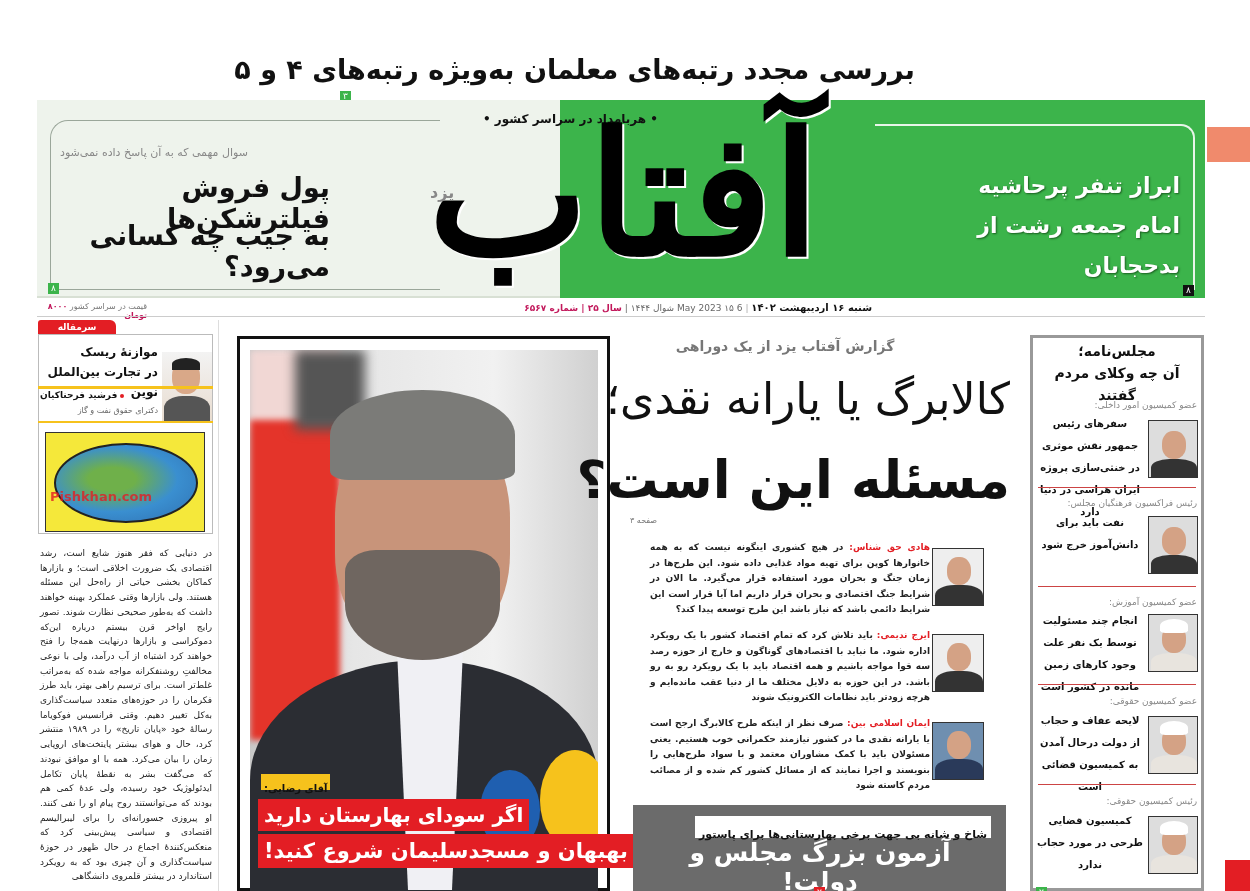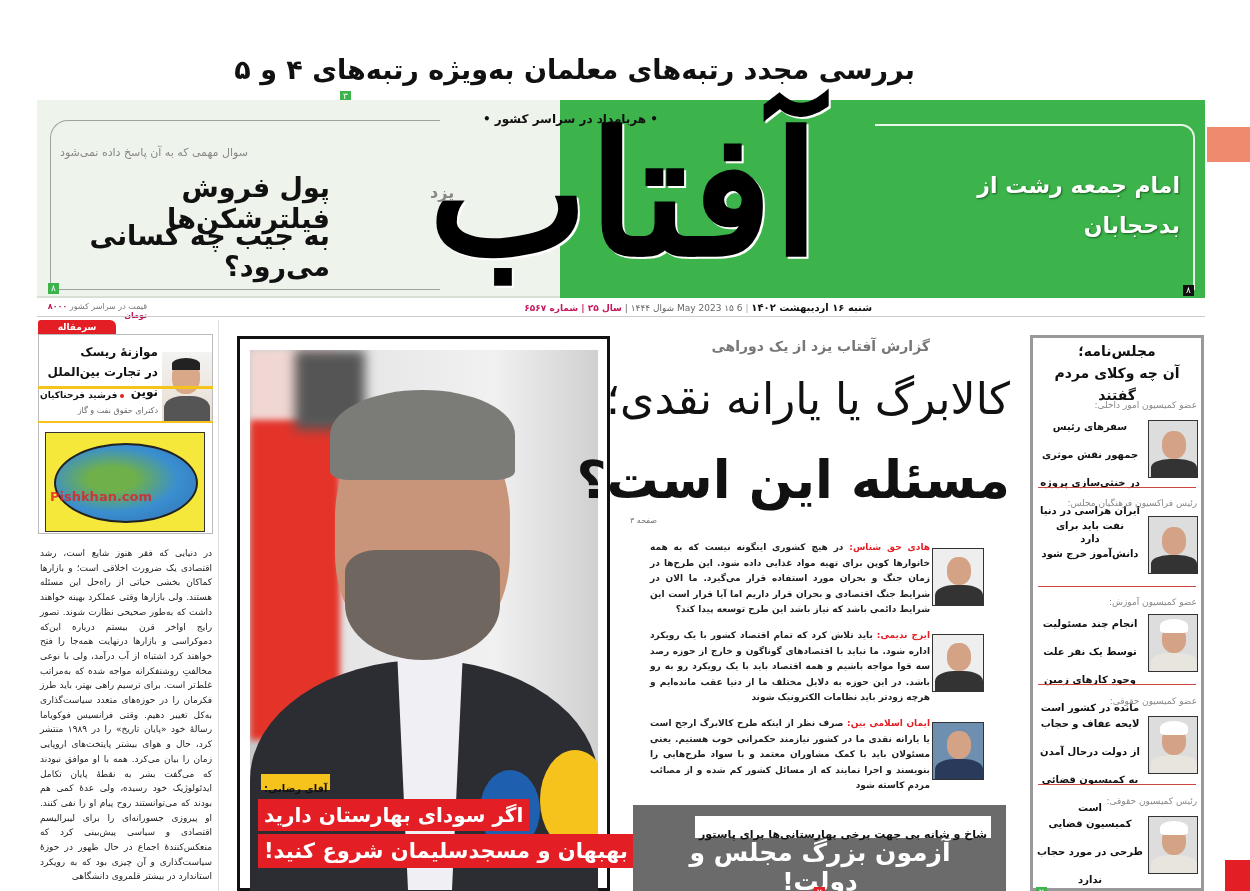--- a/index.html
+++ b/index.html
@@ -56,37 +56,37 @@
 .shirt{position:absolute;left:125px;top:300px;width:110px;height:240px;background:#f0f0f4;clip-path:polygon(20% 0,80% 0,70% 100%,30% 100%)}
 .head{position:absolute;left:85px;top:60px;width:175px;height:240px;background:#c8947a;border-radius:45% 45% 40% 40%}
 .hair2{position:absolute;left:80px;top:40px;width:185px;height:90px;background:#7b7b78;border-radius:50% 50% 10% 10%}
 .beard{position:absolute;left:95px;top:200px;width:155px;height:110px;background:#6f6660;border-radius:20% 20% 50% 50%}
 .mic1{position:absolute;left:230px;top:420px;width:60px;height:80px;background:#1f5fb0;border-radius:50%}
 .mic2{position:absolute;left:290px;top:400px;width:70px;height:100px;background:#f6c21c;border-radius:50%}
 .photo-label{left:261px;top:774px;height:14px;padding:8px 3px;background:#f6c21c;font-size:10px;font-weight:bold;direction:rtl;line-height:14px}
 .photo-h1{left:258px;top:799px;height:32px;background:#e31e24;color:#fff;font-size:20px;font-weight:bold;padding:0 6px;line-height:32px;direction:rtl;white-space:nowrap}
 .photo-h2{left:258px;top:834px;height:34px;background:#e31e24;color:#fff;font-size:21px;font-weight:bold;padding:0 6px;line-height:34px;direction:rtl;white-space:nowrap}
 
-.rep-sub{left:640px;top:338px;width:290px;font-size:14px;font-weight:bold;color:#777;direction:rtl;text-align:right}
+.rep-sub{left:640px;top:338px;width:290px;font-size:14px;font-weight:bold;color:#777;direction:rtl;text-align:center}
 .rep-h1{left:625px;top:366px;width:385px;font-size:44px;font-weight:normal;direction:rtl;text-align:right;line-height:66px;white-space:nowrap}
 .rep-h2{left:625px;top:440px;width:385px;font-size:52px;font-weight:bold;direction:rtl;text-align:right;line-height:80px;white-space:nowrap}
 .rep-page{left:630px;top:516px;font-size:8px;color:#777;direction:rtl}
 .quote{position:absolute;left:650px;width:280px;font-size:9px;line-height:15.5px;direction:rtl;text-align:justify;font-weight:bold;color:#222}
 .quote .name{color:#e31e24}
 .qphoto{position:absolute;width:52px;height:58px;border:1px solid #333;background:#eee;overflow:hidden}
 .qphoto .f{position:absolute;left:14px;top:8px;width:24px;height:28px;background:#d4a285;border-radius:45%}
 .qphoto .s{position:absolute;left:2px;top:36px;width:48px;height:26px;background:#333;border-radius:40% 40% 0 0}
 .grey-box{left:633px;top:805px;width:373px;height:86px;background:#6b6b6b}
 .grey-kick{left:695px;top:816px;height:16px;background:#fff;font-size:11px;font-weight:bold;padding:11px 4px;line-height:16px;direction:rtl;white-space:nowrap}
 .grey-h{left:660px;top:838px;width:320px;font-size:25px;font-weight:bold;color:#fff;direction:rtl;text-align:center}
 
 .rc-box{left:1030px;top:335px;width:174px;height:556px;border:3px solid #999;background:#fff}
 .rc-title{left:1035px;top:340px;width:164px;font-size:14px;font-weight:bold;direction:rtl;text-align:center;line-height:22px}
 .rc-role{position:absolute;left:1035px;width:162px;font-size:9px;color:#888;direction:rtl;text-align:right}
-.rc-text{position:absolute;left:1035px;width:110px;font-size:10px;font-weight:bold;direction:rtl;text-align:center;line-height:28px}
+.rc-text{position:absolute;left:1035px;width:110px;font-size:10px;font-weight:bold;direction:rtl;text-align:center;line-height:22px}
 .rc-photo{position:absolute;left:1148px;width:50px;height:58px;border:1px solid #333;background:#ddd;overflow:hidden}
 .rc-photo .f{position:absolute;left:13px;top:10px;width:24px;height:28px;background:#d4a285;border-radius:45%}
 .rc-photo .s{position:absolute;left:2px;top:38px;width:46px;height:22px;background:#333;border-radius:40% 40% 0 0}
 .rc-photo.cleric .s{background:#e8e4de}
 .rc-photo.cleric .t{position:absolute;left:11px;top:4px;width:28px;height:14px;background:#fff;border-radius:50% 50% 20% 20%}
 .rc-sep{position:absolute;left:1038px;width:158px;height:1px;background:#c44}
 </style>
 </head>
 <body>
 
@@ -102,20 +102,21 @@
 <div class="abs tagline">• هربامداد در سراسر کشور •</div>
 <div class="abs logo">آفتاب</div>
 <div class="abs irn">یزد</div>
 
 <div class="abs q-sub">سوال مهمی که به آن پاسخ داده نمی‌شود</div>
 <div class="abs q-line1">پول فروش فیلترشکن‌ها</div>
 <div class="abs q-line2">به جیب چه کسانی می‌رود؟</div>
 <div class="abs" style="left:48px;top:276px"><span class="pg">۸</span></div>
 
 <div class="abs g-line">
+  <div>ابراز تنفر پرحاشیه</div>
   <div>امام جمعه رشت از بدحجابان</div>
 </div>
 <div class="abs" style="left:1183px;top:278px"><span class="pg dark">۸</span></div>
 
 <div class="abs salmon"></div>
 <div class="abs redsq"></div>
 
 <div class="abs dateline">
   <span class="d1">شنبه ۱۶ اردیبهشت ۱۴۰۲</span>
   <span style="color:#aaa"> | </span>

